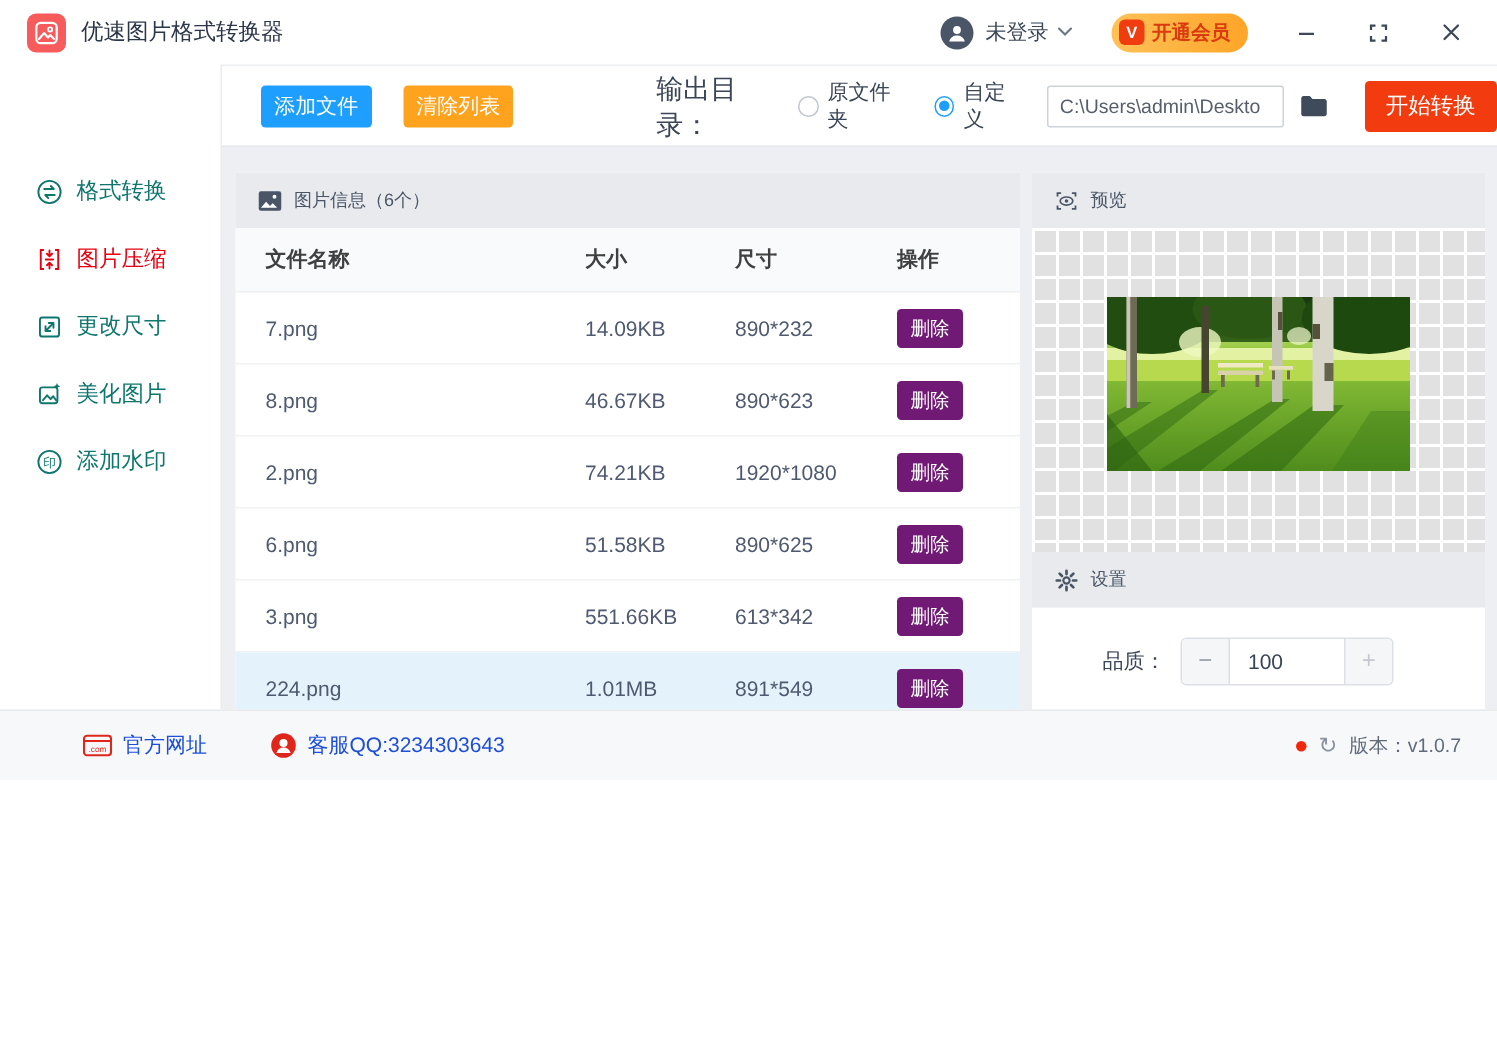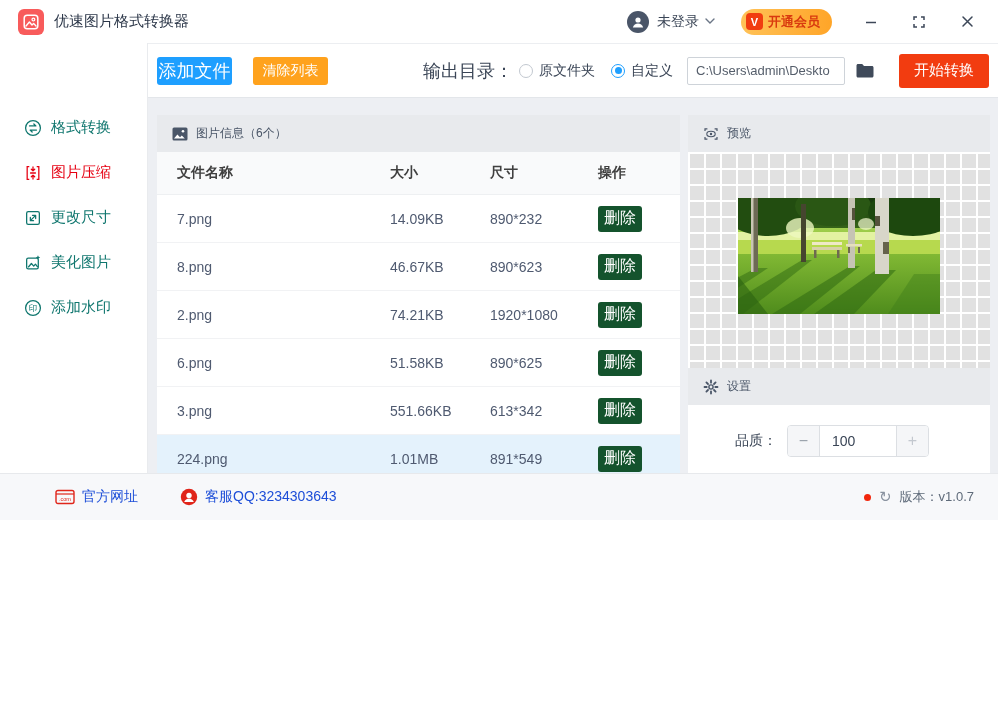--- a/index.html
+++ b/index.html
@@ -21,41 +21,41 @@
   .win-ctrl { margin-left:30px; width:18px; height:18px; display:flex; align-items:center; justify-content:center; cursor:pointer; color:#3c4758; }
 
   
   .sidebar { position:absolute; left:0; top:43px; width:148px; bottom:47px; background:#fff; border-right:1px solid #e9ebee; padding-top:62px; }
   .side-item { height:45px; display:flex; align-items:center; padding-left:24px; gap:9px; font-size:15px; color:#0f766e; cursor:pointer; }
   .side-item.active { color:#e60012; }
   .side-item svg { flex:0 0 auto; }
 
   
   .toolbar { position:absolute; left:148px; top:43px; right:0; height:55px; background:#fff; border-top:1px solid #eceef1; border-bottom:1px solid #e3e6ea; display:flex; align-items:center; }
-  .btn-add { margin-left:9px; width:75px; height:28px; border:none; border-radius:3px; background:#1e9fff; color:#fff; font-size:18px; cursor:pointer; }
+  .btn-add { margin-left:26px; width:75px; height:28px; border:none; border-radius:3px; background:#1e9fff; color:#fff; font-size:14px; cursor:pointer; }
   .btn-clear { margin-left:21px; width:75px; height:28px; border:none; border-radius:3px; background:#ffa21d; color:#fff; font-size:14px; cursor:pointer; }
   .out-label { margin-left:95px; font-size:18px; color:#3a4556; }
   .radio-group { display:flex; align-items:center; margin-left:6px; cursor:pointer; }
   .radio { width:14px; height:14px; border-radius:50%; border:1px solid #c2c8d0; background:#fff; display:inline-block; }
   .radio.checked { border:1px solid #1e9fff; position:relative; }
   .radio.checked::after { content:""; position:absolute; left:2.5px; top:2.5px; width:7px; height:7px; border-radius:50%; background:#1e9fff; }
   .radio-label { margin-left:6px; font-size:14px; color:#3a4556; }
   .path-input { margin-left:14px; width:158px; height:28px; border:1px solid #ced3d9; border-radius:2px; padding:0 8px; font-size:13px; color:#555e6b; font-family:"Liberation Sans",sans-serif; }
   .folder-btn { margin-left:10px; background:none; border:none; cursor:pointer; display:flex; }
   .btn-start { margin-left:24px; width:90px; height:34px; border:none; border-radius:3px; background:#f23c10; color:#fff; font-size:15px; cursor:pointer; }
 
   
   .content { position:absolute; left:148px; top:98px; right:0; bottom:47px; background:#edeff3; }
   .panel-header { height:37px; background:#e8eaed; display:flex; align-items:center; padding:0 15px; gap:8px; color:#4a5668; font-size:12px; }
 
   .table-panel { position:absolute; left:9px; top:17px; width:523px; height:503px; background:#fff; }
   .cols-header { height:43px; display:grid; grid-template-columns:213px 100px 108px 1fr; align-items:center; padding-left:20px; background:#f9fafb; border-bottom:1px solid #eef0f2; color:#404040; font-size:14px; font-weight:bold; }
   .file-row { height:48px; display:grid; grid-template-columns:213px 100px 108px 1fr; align-items:center; padding-left:20px; border-bottom:1px solid #f1f2f4; color:#4f5a70; font-size:14px; }
   .file-row.selected { background:#e4f2fc; }
-  .delete-btn { width:44px; height:26px; border:none; border-radius:3px; background:#14532d; color:#fff; font-size:16px; cursor:pointer; }
+  .delete-btn { width:44px; height:26px; border:none; border-radius:3px; background:#701a75; color:#fff; font-size:13px; cursor:pointer; }
 
   .right-panel { position:absolute; left:540px; top:17px; width:302px; height:540px; background:#fff; display:flex; flex-direction:column; }
   .checker { height:216px; position:relative; background-color:#e1e1e1;
     background-image:linear-gradient(to right,#ffffff 2px,transparent 2px),linear-gradient(to bottom,#ffffff 2px,transparent 2px);
     background-size:16px 16px; }
   .preview-photo { position:absolute; left:50px; top:46px; width:202px; height:116px; display:block; }
   .quality-row { display:flex; align-items:center; padding:20px 0 0 47px; }
   .quality-label { font-size:14px; color:#3a4556; }
   .stepper { display:flex; margin-left:10px; height:32px; border:1px solid #dcdfe3; border-radius:4px; overflow:hidden; background:#fff; }
   .step-btn { width:32px; border:none; background:#f5f6f8; color:#98a0aa; font-size:16px; cursor:pointer; line-height:1; }

